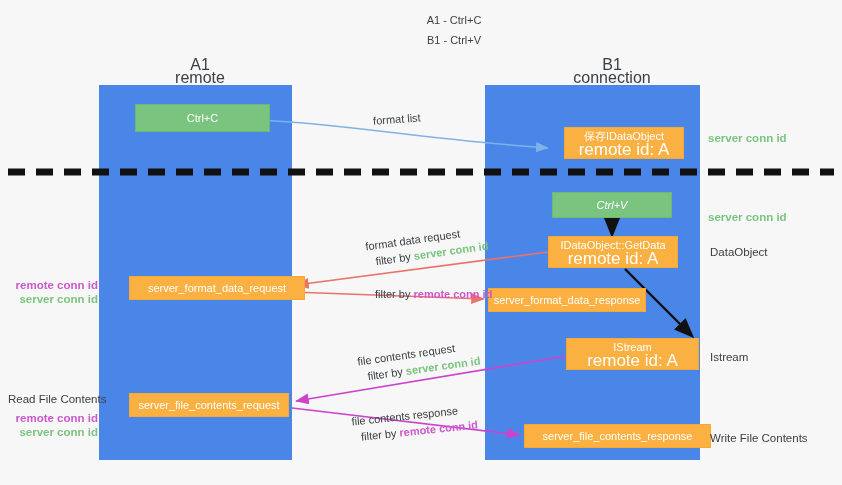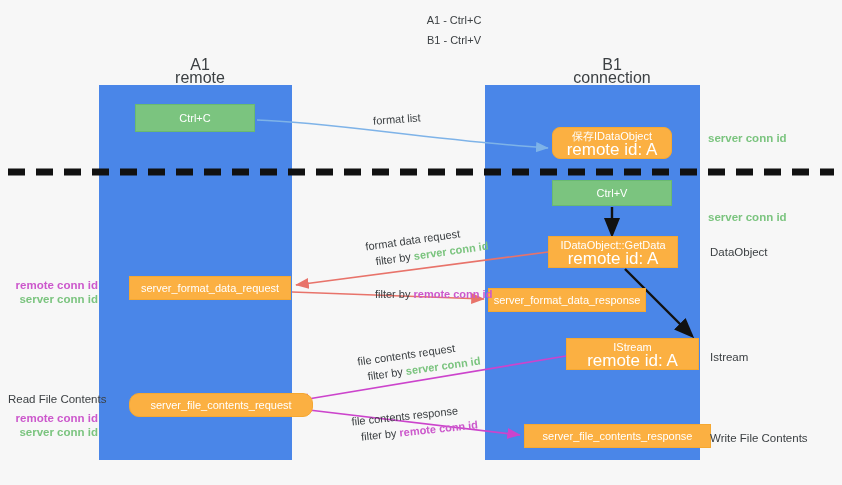--- a/index.html
+++ b/index.html
@@ -62,28 +62,28 @@
     justify-content: center;
     color: #ffffff;
     text-align: center;
     line-height: 13px;
     font-size: 11px;
   }
   .box.green  { background: #7bc47f; border: 1px solid #6aba70; }
   .box.orange { background: #fbb042; border: 1px solid #f5a832; }
   .box .l2 { font-size: 17px; }
 
-  #box-ctrlc  { left: 135px; top: 104px; width: 120px; height: 28px; }
-  #box-save   { left: 552px; top: 127px; width: 120px; height: 32px; border-radius: 8px; }
-  #box-ctrlv  { left: 552px; top: 180px; width: 120px; height: 26px; }
+  #box-ctrlc  { left: 135px; top: 104px; width: 135px; height: 28px; }
+  #box-save   { left: 564px; top: 127px; width: 120px; height: 32px; }
+  #box-ctrlv  { left: 552px; top: 192px; width: 120px; height: 26px; font-style: italic; }
   #box-getdata{ left: 548px; top: 236px; width: 130px; height: 32px; }
   #box-istream{ left: 566px; top: 338px; width: 133px; height: 32px; }
-  #box-sfdreq { left: 129px; top: 276px; width: 162px; height: 24px; }
+  #box-sfdreq { left: 129px; top: 276px; width: 176px; height: 24px; }
   #box-sfdres { left: 488px; top: 288px; width: 158px; height: 24px; }
-  #box-sfcreq { left: 129px; top: 393px; width: 184px; height: 24px; border-radius: 10px; }
+  #box-sfcreq { left: 129px; top: 393px; width: 160px; height: 24px; }
   #box-sfcres { left: 524px; top: 424px; width: 187px; height: 24px; }
 
   
   .side-label {
     font-size: 11.5px;
     color: #3c4043;
     line-height: 14px;
     white-space: nowrap;
   }
   .conn-green  { color: #7bc47f; font-weight: bold; }

